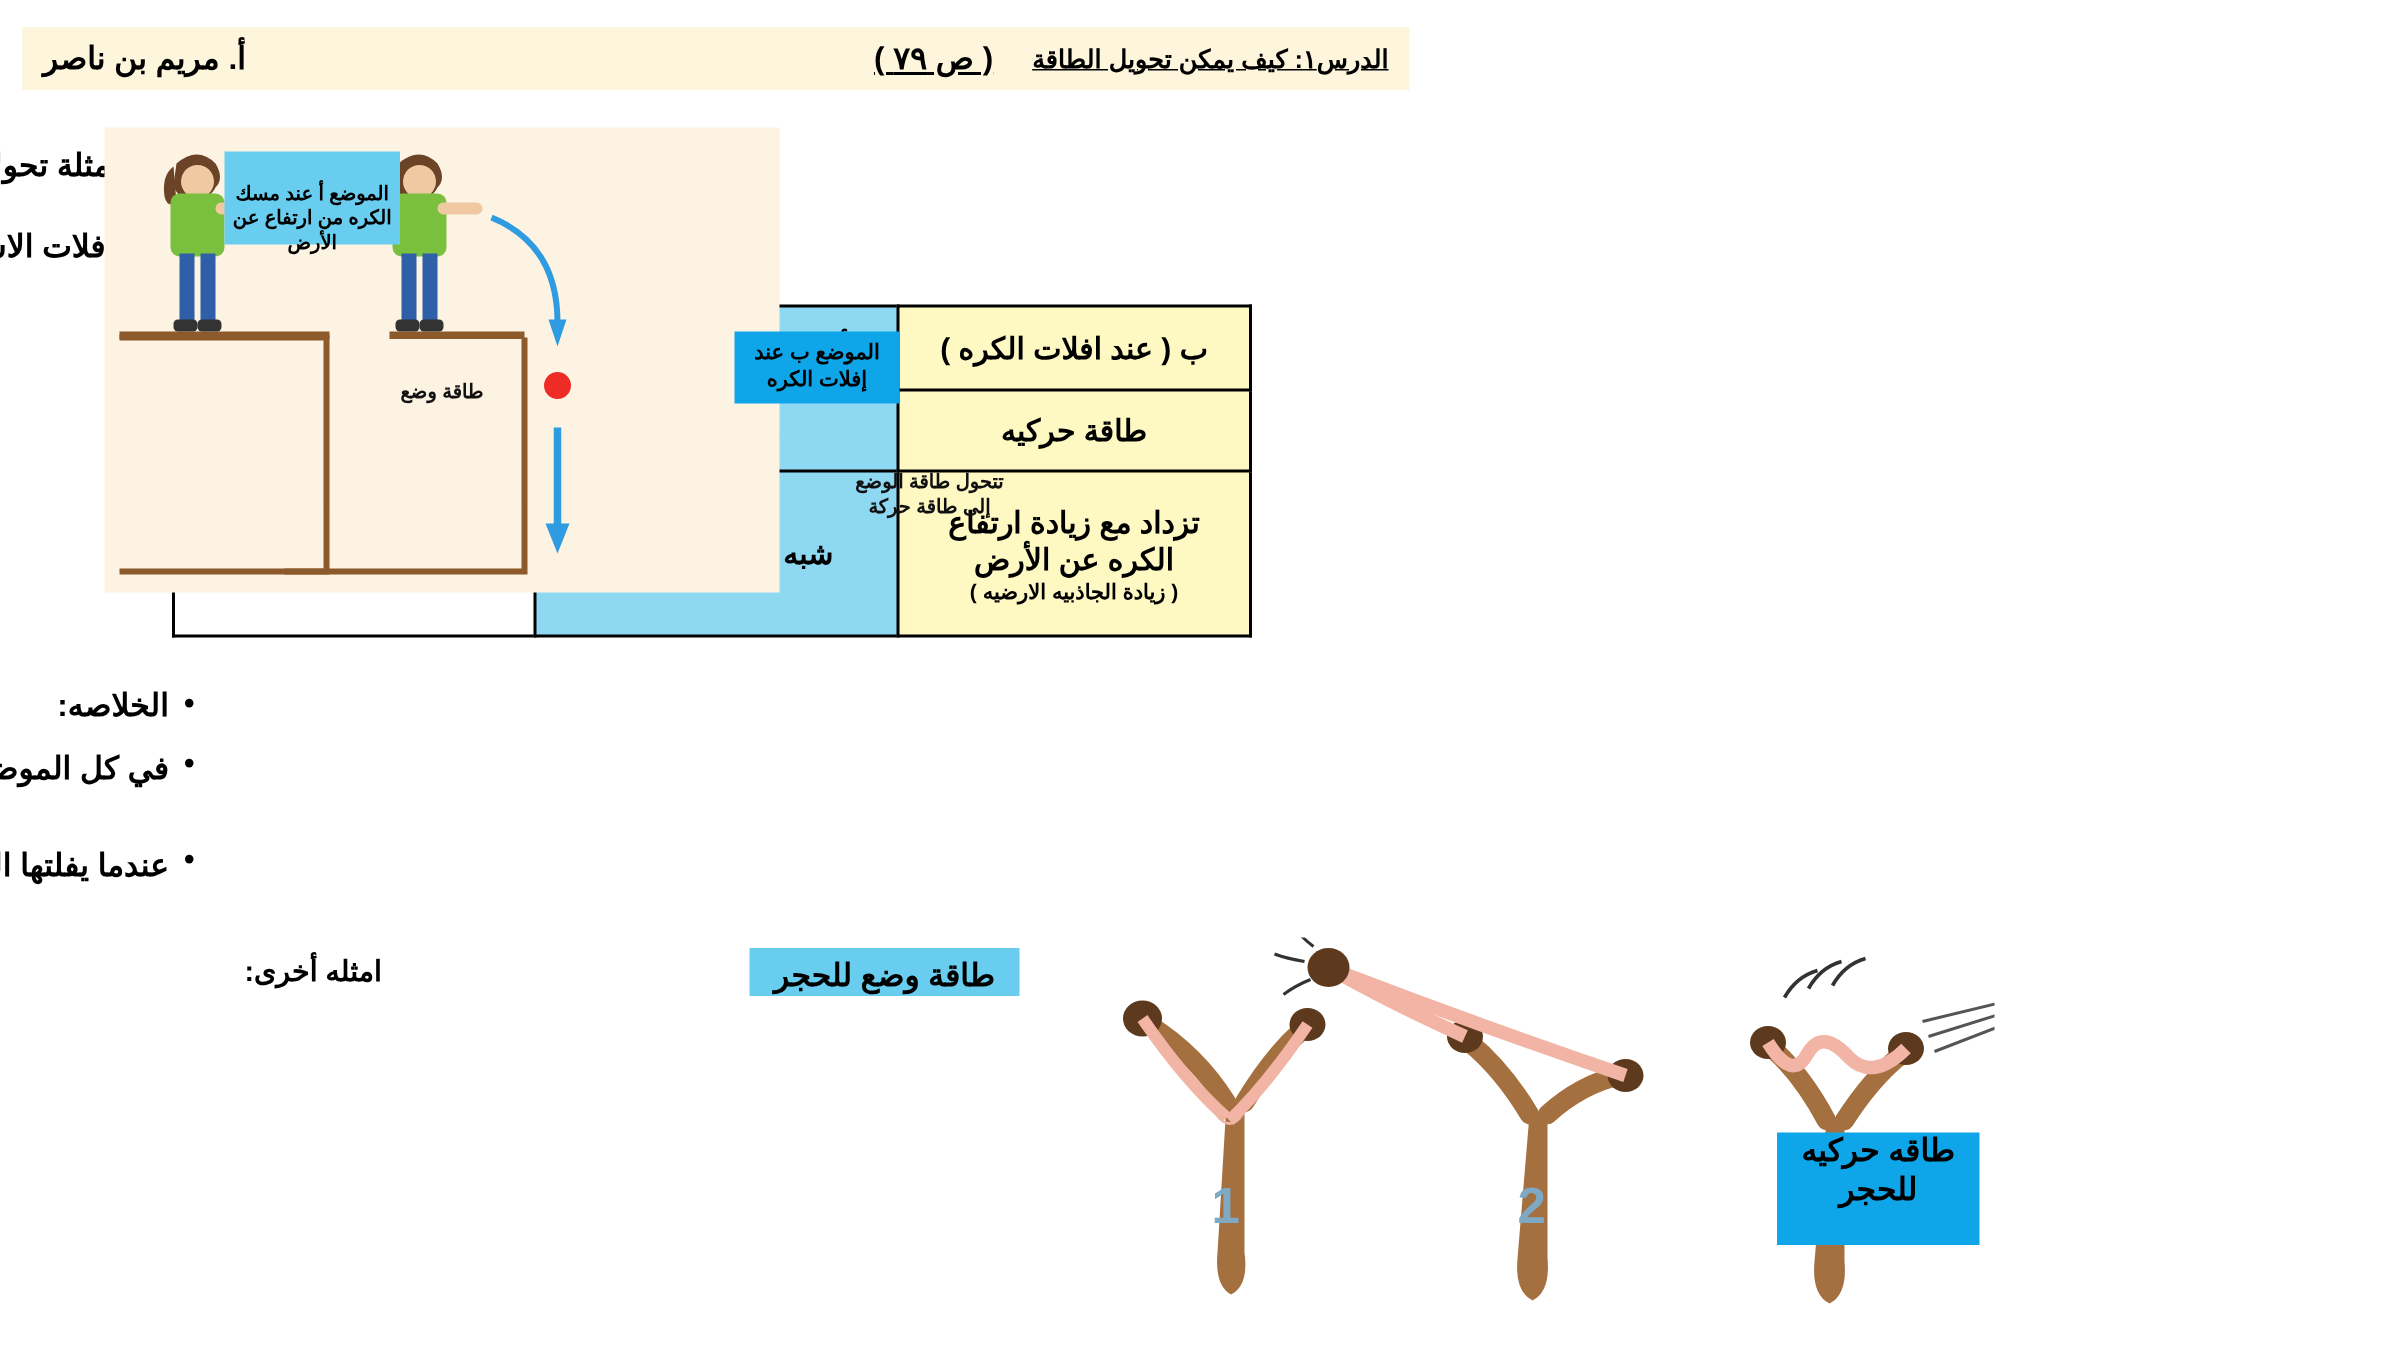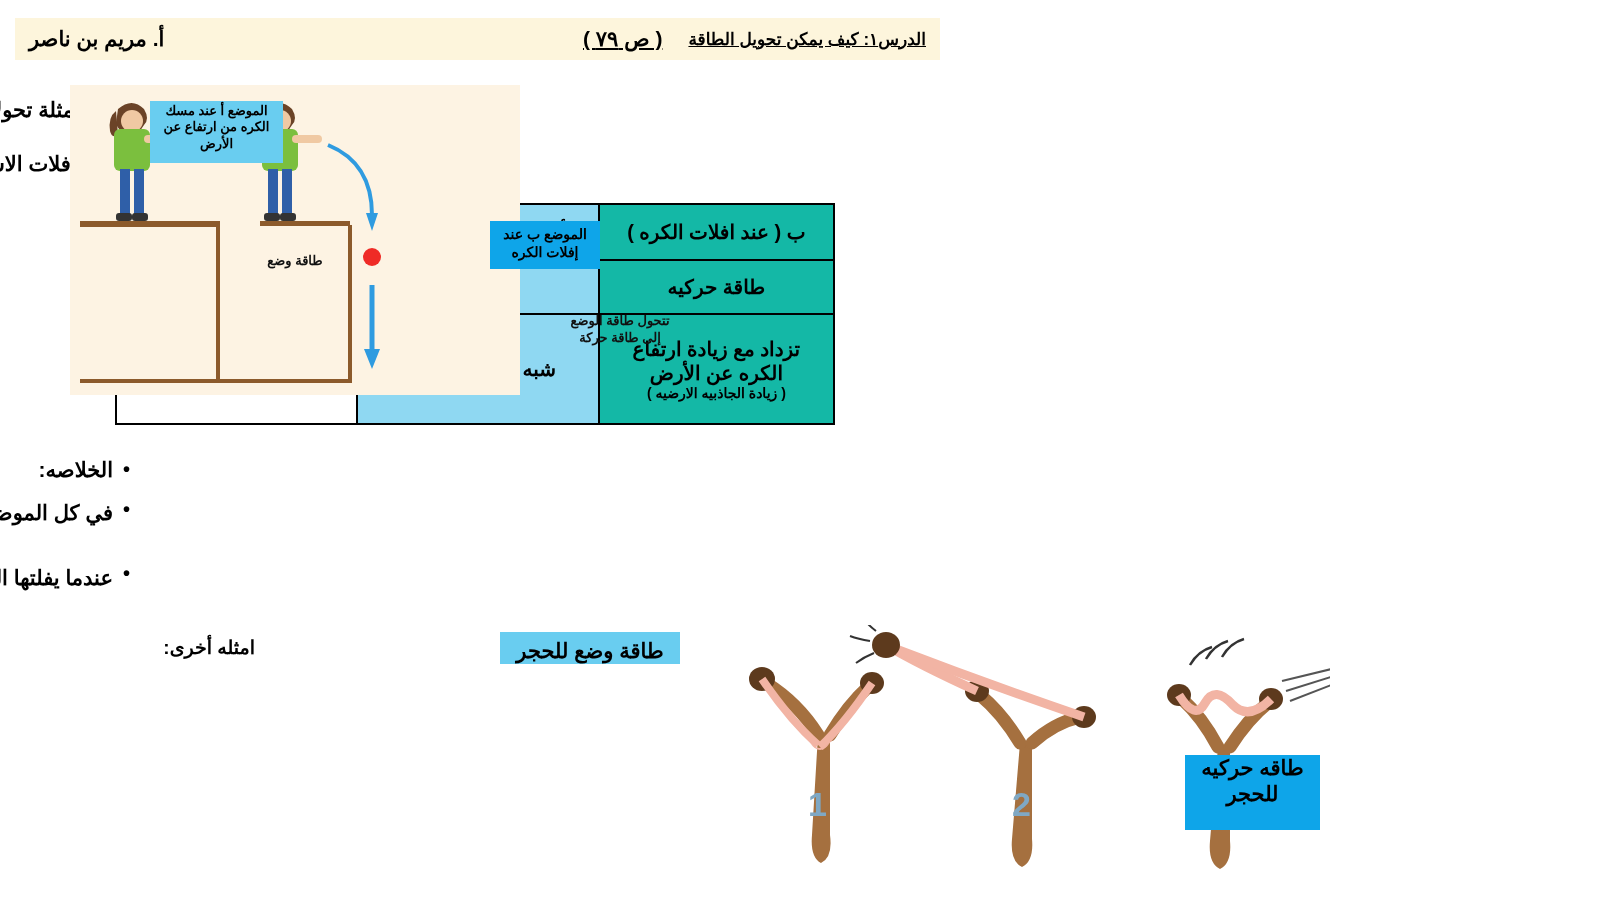--- a/index.html
+++ b/index.html
@@ -79,21 +79,21 @@
   .data-table td {
     border: 2px solid #000;
     text-align: center;
     vertical-align: middle;
     font-size: 20px;
     font-weight: bold;
     padding: 6px 8px;
   }
   .col-label { width: 255px; background: #fff; }
   .col-a { width: 255px; background: #8fd8f2; }
-  .col-b { width: 250px; background: #14b8a6; }
+  .col-b { width: 250px; background: #fef9c3; }
   .small-note { font-size: 14px; display: block; }
   .row-h td { height: 42px; }
   .row-m td { height: 40px; }
   .row-s td { height: 96px; }
 
   
   .summary-title { top: 458px; right: 1470px; width: 200px; }
   .summary-line  { top: 498px; right: 1470px; width: 1250px; line-height: 1.45; }
   .para-long { top: 562px; right: 1470px; width: 1395px; line-height: 1.55; }
 
@@ -133,22 +133,22 @@
   
   .illus-panel {
     position: absolute;
     top: 85px;
     left: 70px;
     width: 450px;
     height: 310px;
     background: #fdf3e3;
   }
   .cal-pos-a {
-    top: 16px; left: 80px; width: 133px; height: 62px;
-    font-size: 13px; padding-top: 2px;
+    top: 16px; left: 80px; width: 117px; height: 62px;
+    font-size: 13px; padding-top: 20px;
   }
   .cal-pos-b {
     top: 136px; left: 420px; width: 110px; height: 48px;
     font-size: 14px; padding-top: 5px;
   }
   .label-free {
     position: absolute;
     direction: rtl;
     font-size: 13px;
     font-weight: bold;

